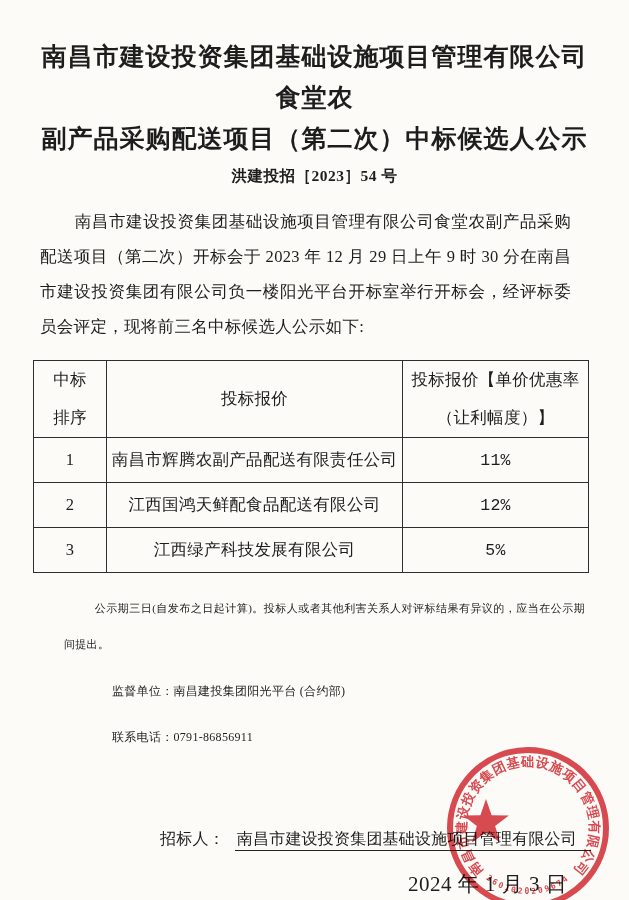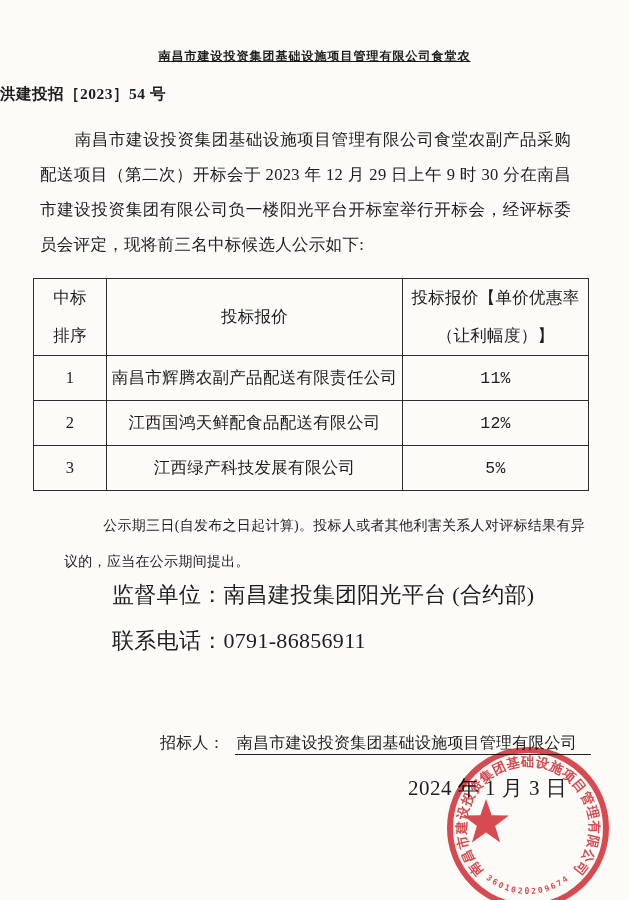--- a/index.html
+++ b/index.html
@@ -9,30 +9,30 @@
     background:#fcfbf8;
     color:#1d1d1d;
     position:relative;
     overflow:hidden;
   }
   .page{ position:relative; width:629px; height:900px; }
 
   .title{
     margin:36px 34px 0;
     text-align:center;
-    font-size:12px;
+    font-size:25px;
     font-weight:bold;
     line-height:41px;
     letter-spacing:1px;
-    text-decoration:underline;
   }
   .title span{ display:block; }
 
   .doc-number{
     margin-top:7px;
+    text-align:center;
     font-size:15.5px;
     font-weight:bold;
     letter-spacing:.5px;
   }
 
   .para1{
     margin:17px 58px 16px 40px;
     font-size:16.5px;
     line-height:35px;
     text-align:justify;
@@ -57,30 +57,30 @@
   col.c-rank{ width:73px; }
   col.c-name{ width:296px; }
   col.c-rate{ width:186px; }
   thead th{ height:75px; line-height:38px; padding:0 5px; }
   th.rank-h{ word-break:break-all; padding:0 12px; }
   tbody td{ height:45px; }
   td.rate{ font-family:Liberation Mono, monospace; }
 
   .note{
     margin:17px 44px 0 64px;
-    font-size:14px;
+    font-size:11px;
     line-height:36px;
     text-align:justify;
     text-indent:2.8em;
     letter-spacing:.3px;
   }
 
   .info-line{
-    margin:3px 0 0 112px;
-    font-size:22px;
+    margin:17px 0 0 112px;
+    font-size:12px;
     line-height:24px;
     letter-spacing:.3px;
   }
   .info-line.phone{ margin-top:22px; }
 
   .bidder-row{
     margin:80px 0 0 160px;
     font-size:16px;
     letter-spacing:.2px;
     white-space:nowrap;
@@ -121,20 +121,21 @@
     letter-spacing:2.2px;
   }
 </style>
 </head>
 <body>
 
 <div class="page">
 
   <h1 class="title">
     <span>南昌市建设投资集团基础设施项目管理有限公司食堂农</span>
+    <span>副产品采购配送项目（第二次）中标候选人公示</span>
   </h1>
 
   <div class="doc-number">洪建投招［2023］54 号</div>
 
   <p class="para1">南昌市建设投资集团基础设施项目管理有限公司食堂农副产品采购配送项目（第二次）开标会于 2023 年 12 月 29 日上午 9 时 30 分在南昌市建设投资集团有限公司负一楼阳光平台开标室举行开标会，经评标委员会评定，现将前三名中标候选人公示如下:</p>
 
   <table>
     <colgroup>
       <col class="c-rank">
         <col class="c-name">

